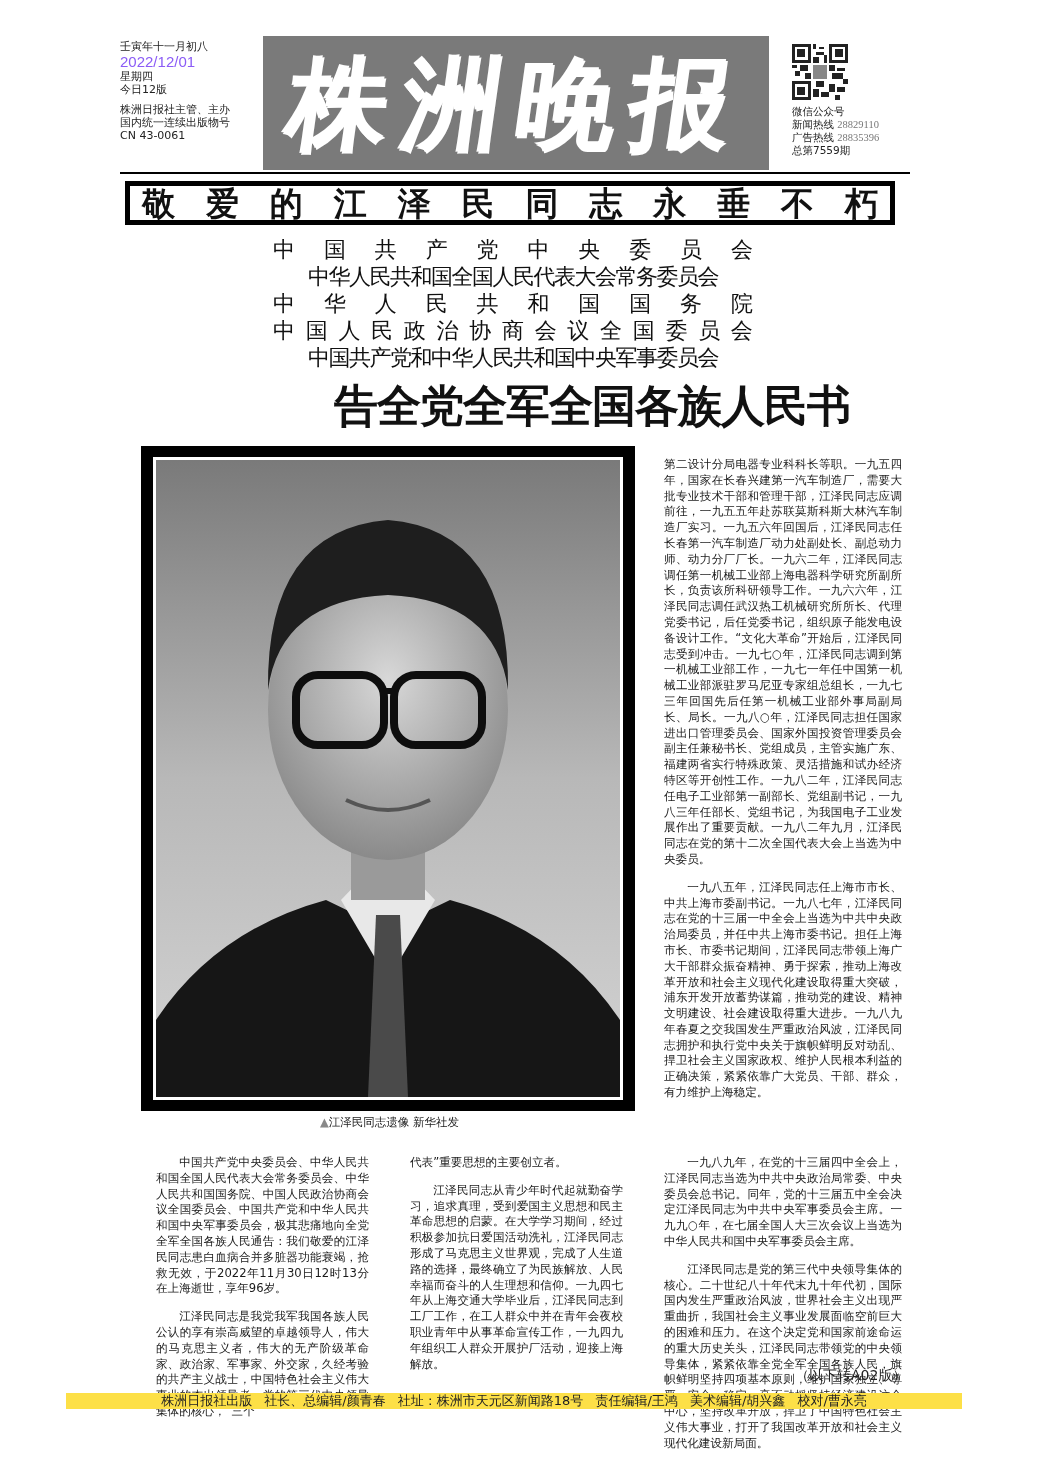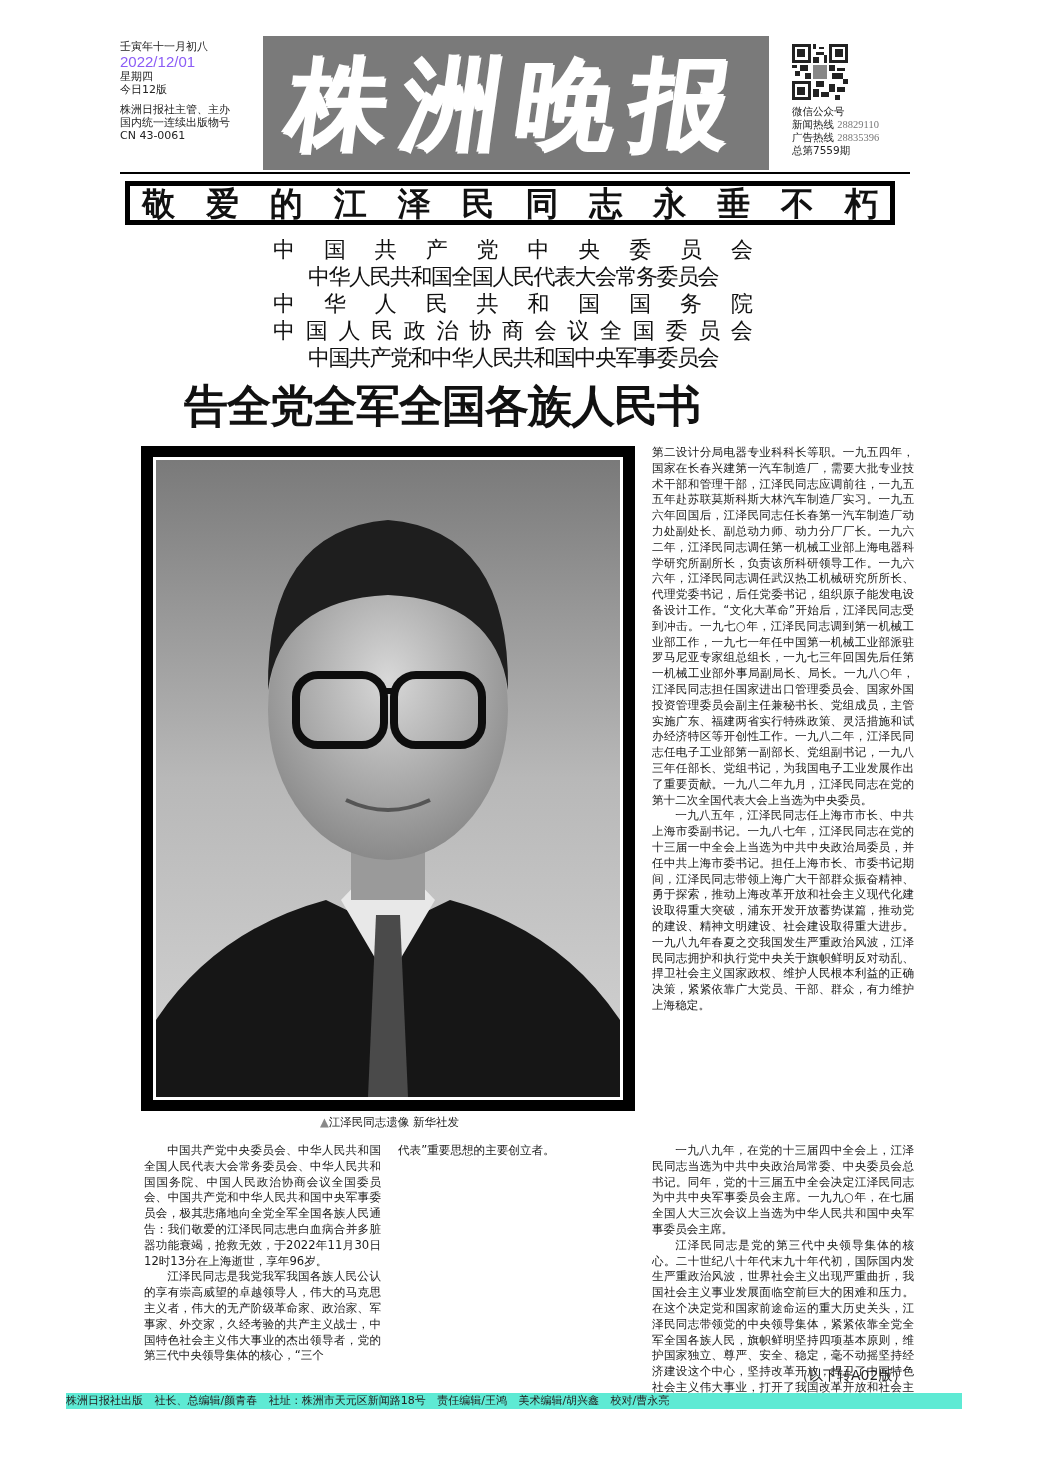--- a/index.html
+++ b/index.html
@@ -23,40 +23,40 @@
 
   .rule-top { left:120px; top:172px; width:790px; height:2px; background:#000; }
 
   
   .headline-box { left:125px; top:181px; width:770px; height:44px; border:5px solid #000; box-sizing:border-box; display:flex; align-items:center; justify-content:space-between; padding:0 12px; }
   .headline-box span { font-size:33px; font-weight:bold; font-family:"DejaVu Sans", sans-serif; line-height:1; }
 
   .org { left:273px; width:480px; font-size:22px; line-height:27px; font-family:"DejaVu Sans", sans-serif; display:flex; justify-content:space-between; }
   .org.tight { justify-content:center; letter-spacing:-1.5px; }
 
-  .proclamation { left:184px; top:380px; width:660px; text-align:left; font-size:44px; font-weight:bold; letter-spacing:-1px; line-height:52px; }
+  .proclamation { left:190px; top:380px; width:660px; text-align:right; font-size:44px; font-weight:bold; letter-spacing:-1px; line-height:52px; }
 
   
   .photo-frame { left:141px; top:446px; width:494px; height:665px; background:#000; }
   .photo-inner { position:absolute; left:12px; top:11px; right:12px; bottom:11px; border:3px solid #fff; background:linear-gradient(#7a7a7a,#b8b8b8 50%,#d4d4d4); overflow:hidden; }
   .caption { left:320px; top:1115px; font-size:11.5px; color:#222; }
   .caption .tri { color:#888; }
 
   
   .col { font-size:11.6px; line-height:15.8px; color:#1a1a1a; text-align:justify; }
-  .col p { margin:0; text-indent:2em; }
+  .col p { margin:12px; text-indent:2em; }
   .col p.noind { text-indent:0; }
   .col-right { left:652px; top:445px; width:262px; }
   .col-a { left:144px; top:1143px; width:237px; }
   .col-b { left:398px; top:1143px; width:237px; }
   .col-c { left:652px; top:1143px; width:262px; }
   .continued { left:795px; top:1367px; font-size:14px; color:#222; }
 
   
-  .footer { left:66px; top:1393px; width:896px; height:16px; background:#5eead4; font-size:11px; line-height:16px; color:#222; word-spacing:8px; }
+  .footer { left:66px; top:1393px; width:896px; height:16px; background:#fde047; font-size:13px; line-height:16px; text-align:center; color:#222; word-spacing:8px; }
 </style>
 </head>
 <body>
 
 <div class="abs info-left">
   <div class="lunar">壬寅年十一月初八</div>
   <div class="date">2022/12/01</div>
   <div>星期四</div>
   <div>今日12版</div>
   <div class="gap"></div>
@@ -214,20 +214,21 @@
   <p class="noind">第二设计分局电器专业科科长等职。一九五四年，国家在长春兴建第一汽车制造厂，需要大批专业技术干部和管理干部，江泽民同志应调前往，一九五五年赴苏联莫斯科斯大林汽车制造厂实习。一九五六年回国后，江泽民同志任长春第一汽车制造厂动力处副处长、副总动力师、动力分厂厂长。一九六二年，江泽民同志调任第一机械工业部上海电器科学研究所副所长，负责该所科研领导工作。一九六六年，江泽民同志调任武汉热工机械研究所所长、代理党委书记，后任党委书记，组织原子能发电设备设计工作。“文化大革命”开始后，江泽民同志受到冲击。一九七○年，江泽民同志调到第一机械工业部工作，一九七一年任中国第一机械工业部派驻罗马尼亚专家组总组长，一九七三年回国先后任第一机械工业部外事局副局长、局长。一九八○年，江泽民同志担任国家进出口管理委员会、国家外国投资管理委员会副主任兼秘书长、党组成员，主管实施广东、福建两省实行特殊政策、灵活措施和试办经济特区等开创性工作。一九八二年，江泽民同志任电子工业部第一副部长、党组副书记，一九八三年任部长、党组书记，为我国电子工业发展作出了重要贡献。一九八二年九月，江泽民同志在党的第十二次全国代表大会上当选为中央委员。</p>
   <p>一九八五年，江泽民同志任上海市市长、中共上海市委副书记。一九八七年，江泽民同志在党的十三届一中全会上当选为中共中央政治局委员，并任中共上海市委书记。担任上海市长、市委书记期间，江泽民同志带领上海广大干部群众振奋精神、勇于探索，推动上海改革开放和社会主义现代化建设取得重大突破，浦东开发开放蓄势谋篇，推动党的建设、精神文明建设、社会建设取得重大进步。一九八九年春夏之交我国发生严重政治风波，江泽民同志拥护和执行党中央关于旗帜鲜明反对动乱、捍卫社会主义国家政权、维护人民根本利益的正确决策，紧紧依靠广大党员、干部、群众，有力维护上海稳定。</p>
 </div>
 
 <div class="abs col col-a">
   <p>中国共产党中央委员会、中华人民共和国全国人民代表大会常务委员会、中华人民共和国国务院、中国人民政治协商会议全国委员会、中国共产党和中华人民共和国中央军事委员会，极其悲痛地向全党全军全国各族人民通告：我们敬爱的江泽民同志患白血病合并多脏器功能衰竭，抢救无效，于2022年11月30日12时13分在上海逝世，享年96岁。</p>
   <p>江泽民同志是我党我军我国各族人民公认的享有崇高威望的卓越领导人，伟大的马克思主义者，伟大的无产阶级革命家、政治家、军事家、外交家，久经考验的共产主义战士，中国特色社会主义伟大事业的杰出领导者，党的第三代中央领导集体的核心，“三个</p>
 </div>
 <div class="abs col col-b">
   <p class="noind">代表”重要思想的主要创立者。</p>
+  <p>江泽民同志从青少年时代起就勤奋学习，追求真理，受到爱国主义思想和民主革命思想的启蒙。在大学学习期间，经过积极参加抗日爱国活动洗礼，江泽民同志形成了马克思主义世界观，完成了人生道路的选择，最终确立了为民族解放、人民幸福而奋斗的人生理想和信仰。一九四七年从上海交通大学毕业后，江泽民同志到工厂工作，在工人群众中并在青年会夜校职业青年中从事革命宣传工作，一九四九年组织工人群众开展护厂活动，迎接上海解放。</p>
 </div>
 <div class="abs col col-c">
   <p>一九八九年，在党的十三届四中全会上，江泽民同志当选为中共中央政治局常委、中央委员会总书记。同年，党的十三届五中全会决定江泽民同志为中共中央军事委员会主席。一九九○年，在七届全国人大三次会议上当选为中华人民共和国中央军事委员会主席。</p>
   <p>江泽民同志是党的第三代中央领导集体的核心。二十世纪八十年代末九十年代初，国际国内发生严重政治风波，世界社会主义出现严重曲折，我国社会主义事业发展面临空前巨大的困难和压力。在这个决定党和国家前途命运的重大历史关头，江泽民同志带领党的中央领导集体，紧紧依靠全党全军全国各族人民，旗帜鲜明坚持四项基本原则，维护国家独立、尊严、安全、稳定，毫不动摇坚持经济建设这个中心，坚持改革开放，捍卫了中国特色社会主义伟大事业，打开了我国改革开放和社会主义现代化建设新局面。</p>
 </div>
 <div class="abs continued">（以下转A02版）</div>
 
 <div class="abs footer">株洲日报社出版  社长、总编辑/颜青春  社址：株洲市天元区新闻路18号  责任编辑/王鸿  美术编辑/胡兴鑫  校对/曹永亮</div>
 
 </body></html>

